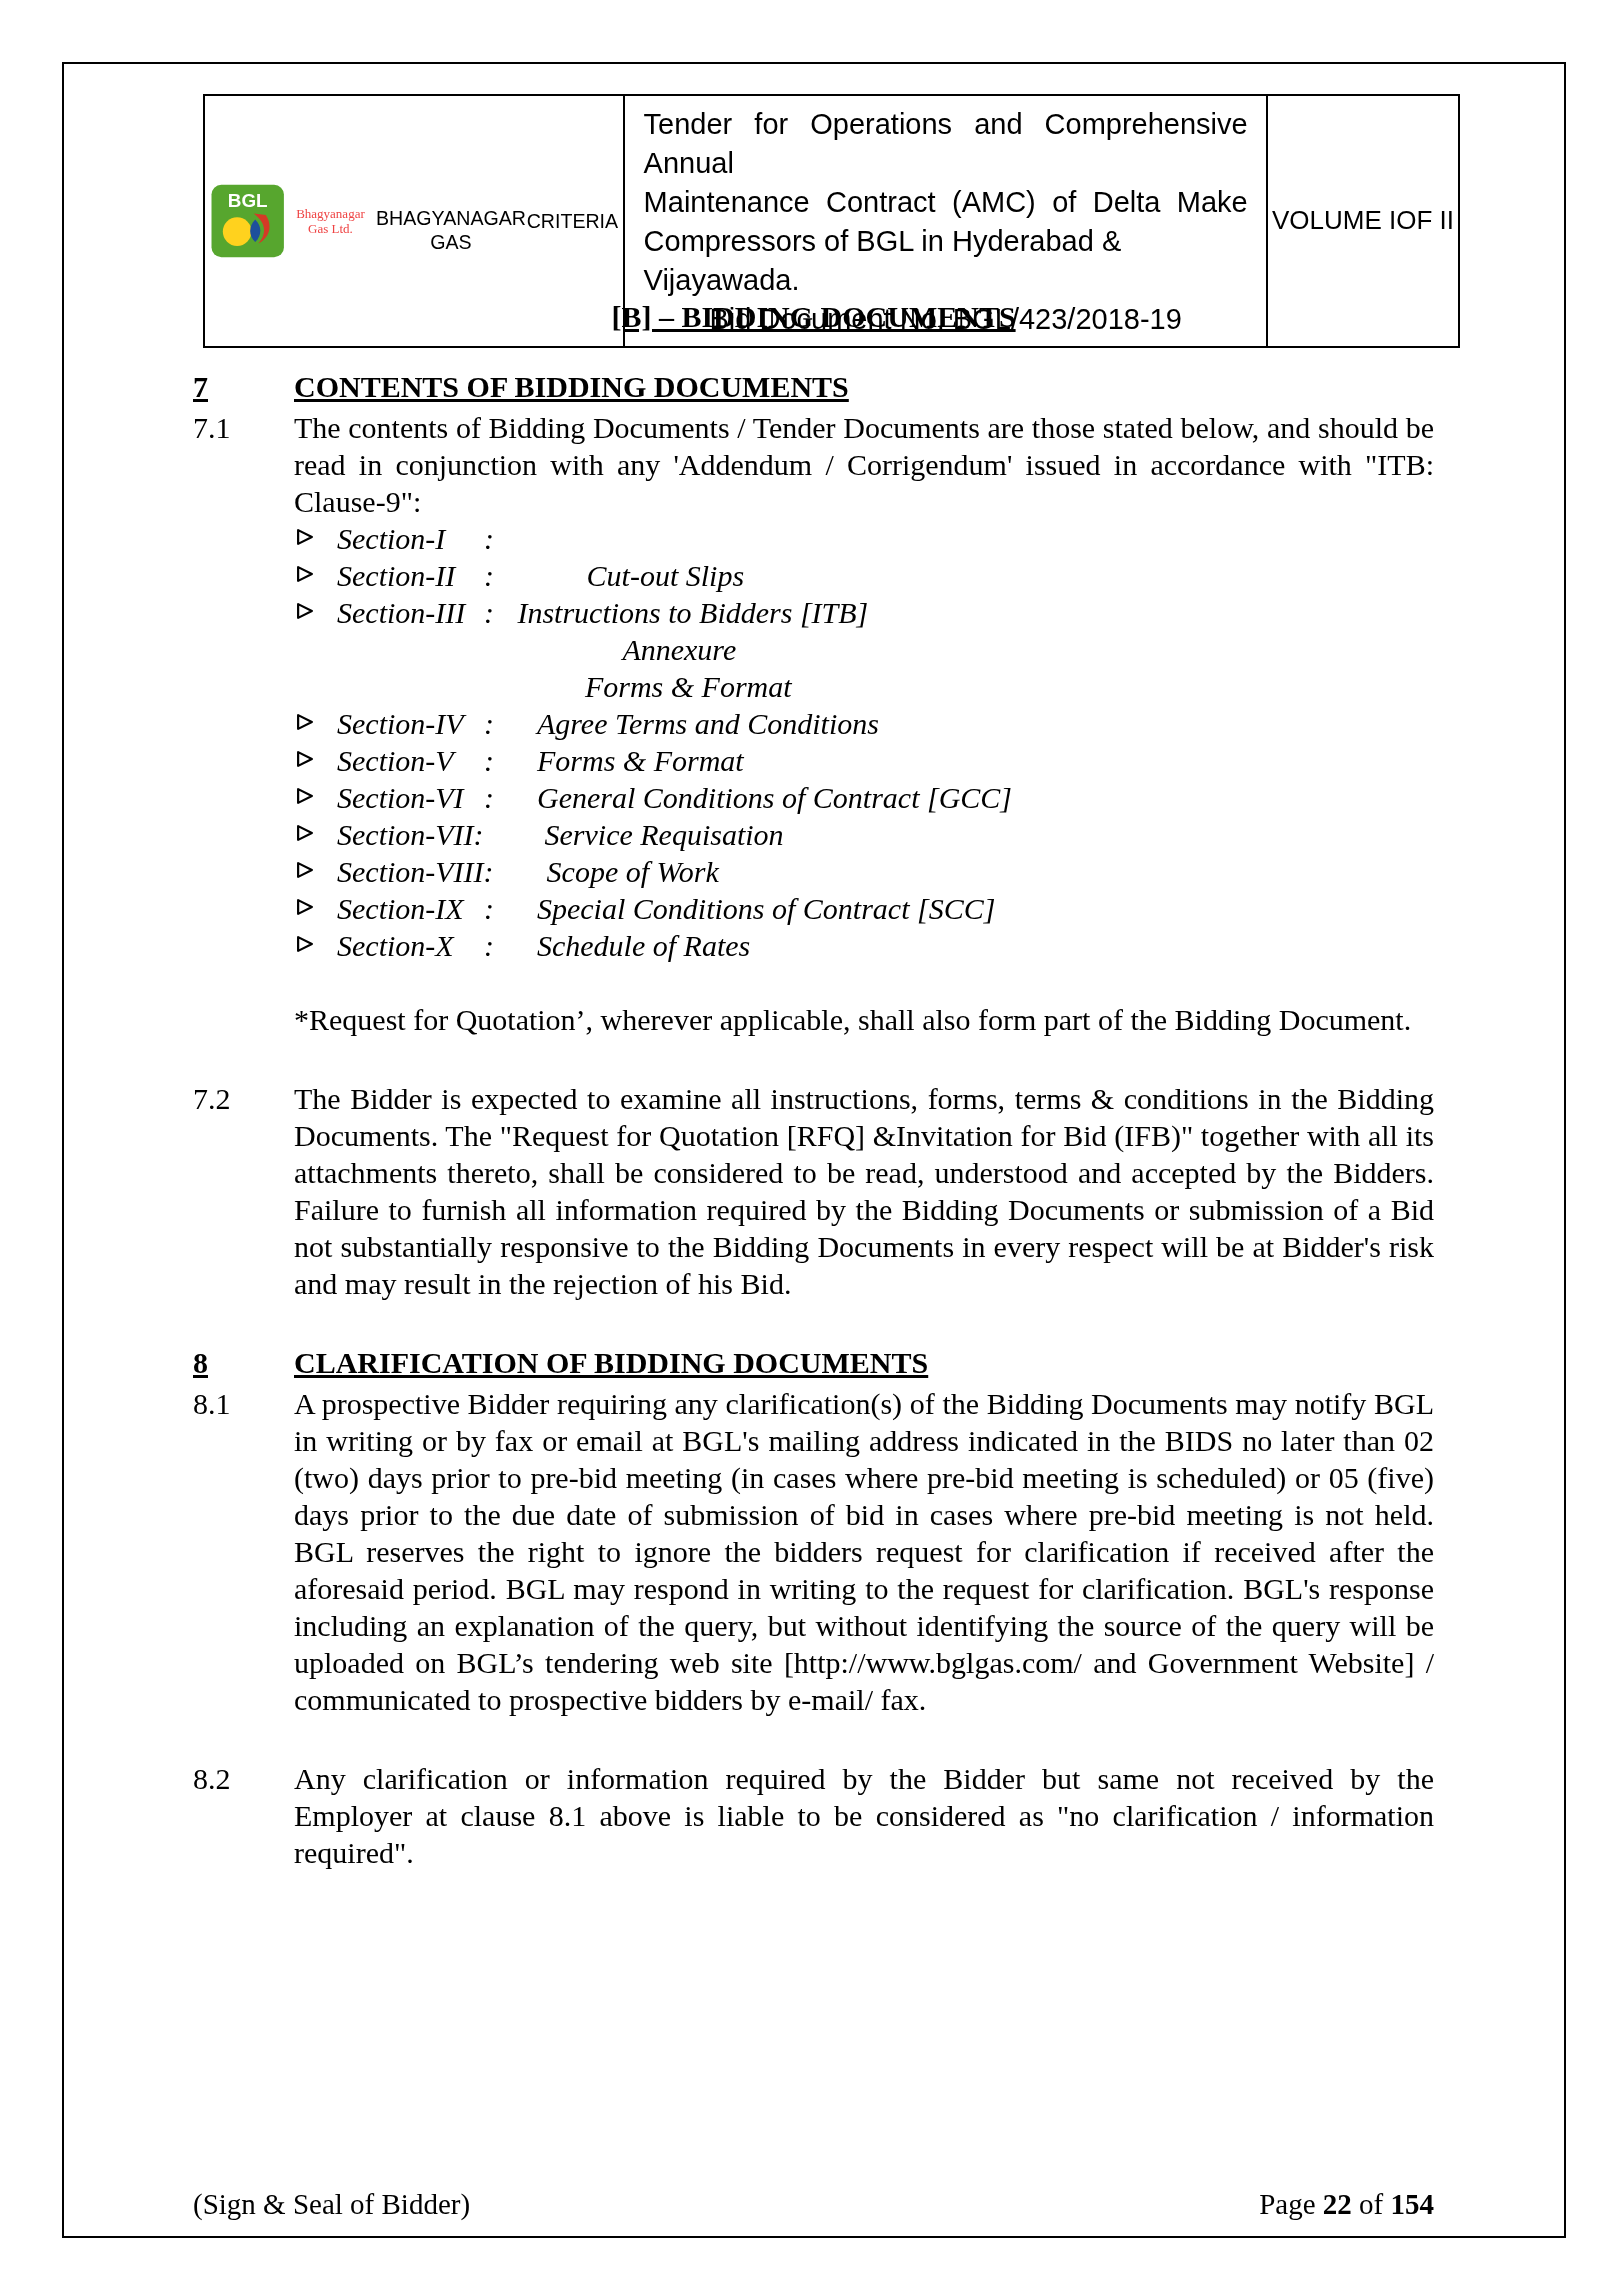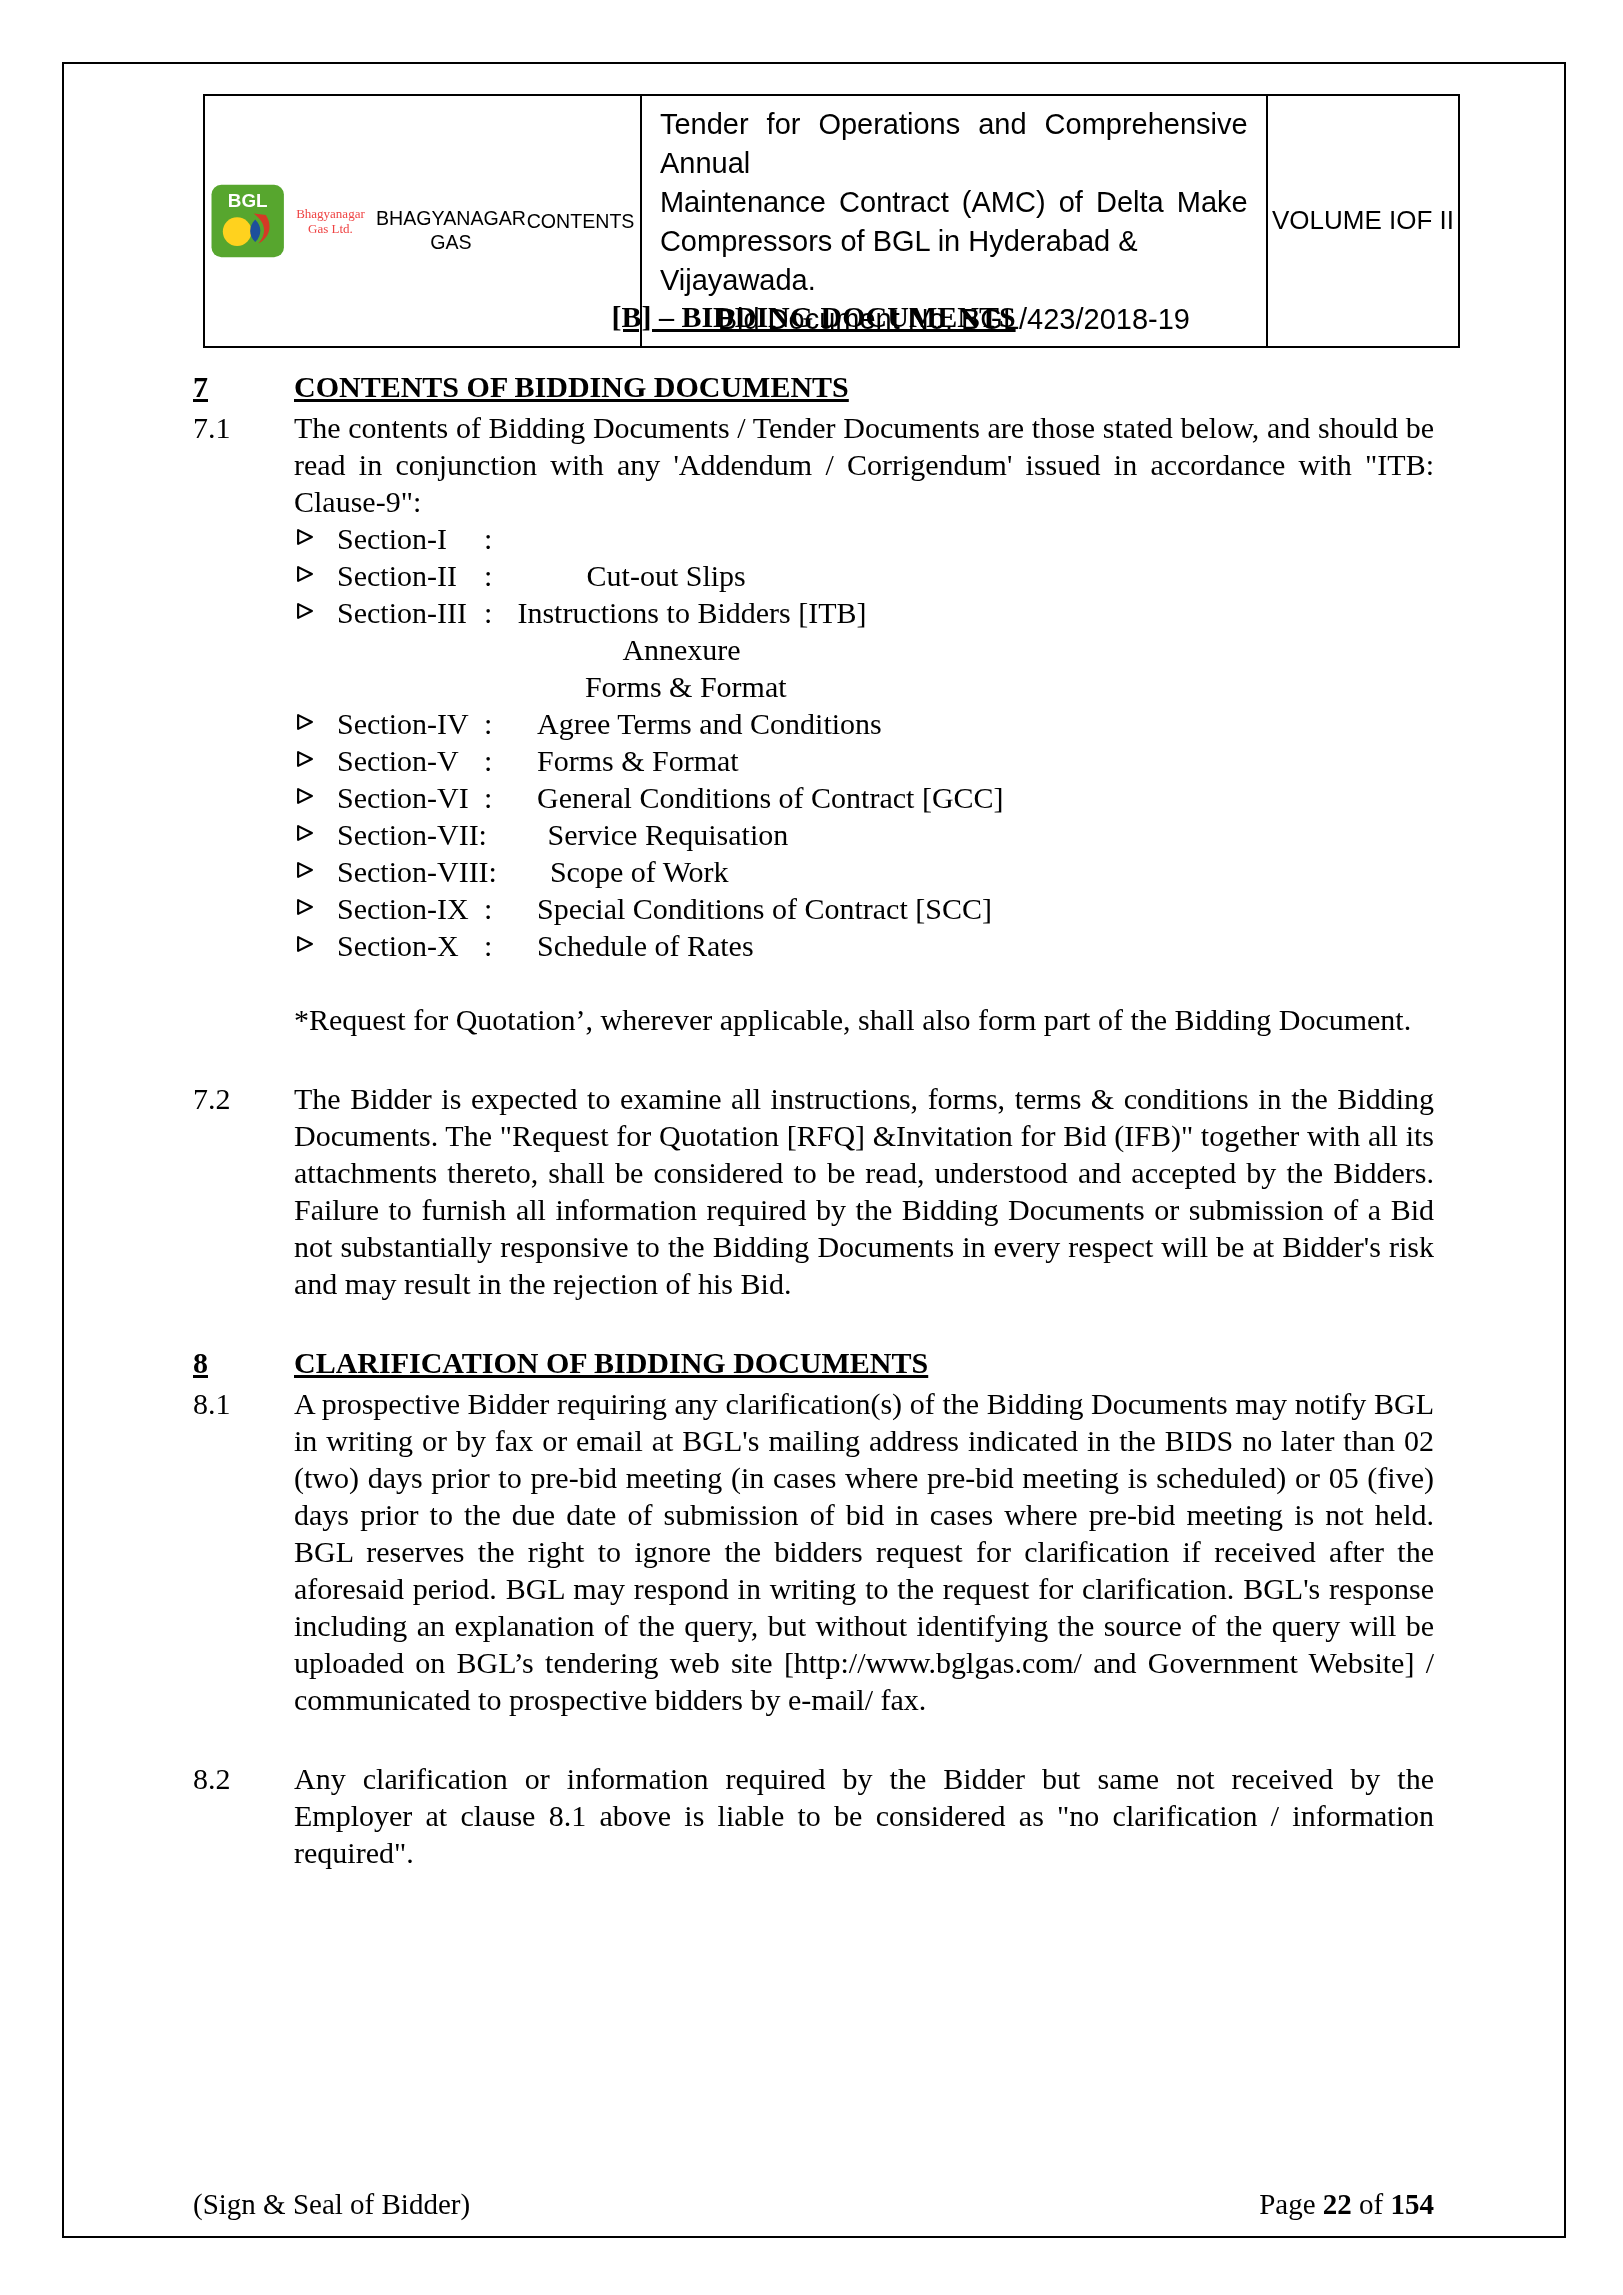--- a/index.html
+++ b/index.html
@@ -59,21 +59,21 @@
   .row { display: flex; align-items: flex-start; }
   .num { flex: 0 0 101px; }
   .rowbody { flex: 1 1 auto; min-width: 0; }
   .just { text-align: justify; }
   .sec-title { font-weight: bold; text-decoration: underline; }
   .tight { margin-top: 3.9px; }
   .gap1 { margin-top: 37px; }
   .gap2 { margin-top: 42px; }
 
   
-  .toc-row { display: flex; align-items: flex-start; }
+  .toc-row { display: flex; align-items: flex-start; font-style: italic; }
   .t-marker { flex: 0 0 43px; padding-top: 6.5px; }
   .marker-svg { width: 22px; height: 22px; display: block; }
   .t-label { flex: 0 0 147px; white-space: nowrap; }
   .t-colon { flex: 0 0 23.6px; }
   .t-desc { white-space: pre-wrap; }
   .pad-far  { padding-left: 79px; }
   .pad-near { padding-left: 9.8px; }
   .pad-mid  { padding-left: 29.4px; }
 
   
@@ -93,21 +93,21 @@
   <div class="logo-cell">
     <svg class="logo-svg" viewBox="0 0 100 100">
       <rect x="2" y="2" width="96" height="96" rx="13" fill="#57a62e"></rect>
       <text x="50" y="32" text-anchor="middle" font-size="25" font-weight="bold" fill="#ffffff" font-family="Liberation Sans, sans-serif">BGL</text>
       <circle cx="36" cy="64" r="19" fill="#ffd21e"></circle>
       <path d="M58 40 C74 52 76 66 64 80 C78 73 84 57 74 42 Z" fill="#d43a26"></path>
       <path d="M60 48 C69 57 69 69 60 78 C51 70 51 57 60 48 Z" fill="#1d4f9c"></path>
     </svg>
     <div class="logo-brand">Bhagyanagar Gas Ltd.</div>
     <div class="logo-company">BHAGYANAGAR GAS</div>
-    <div class="logo-company" style="margin-top:0;">CONTENTS</div>
+    <div class="logo-company" style="margin-top:0;">CRITERIA</div>
   </div>
   <div class="title-cell">
     <div class="jline">Tender for Operations and Comprehensive Annual</div>
     <div class="jline">Maintenance Contract (AMC) of Delta Make</div>
     <div>Compressors of BGL in Hyderabad &amp; Vijayawada.</div>
     <div class="cline">Bid Document No. BGL/423/2018-19</div>
   </div>
   <div class="volume-cell">
     <div>VOLUME I</div>
     <div>OF II</div>

